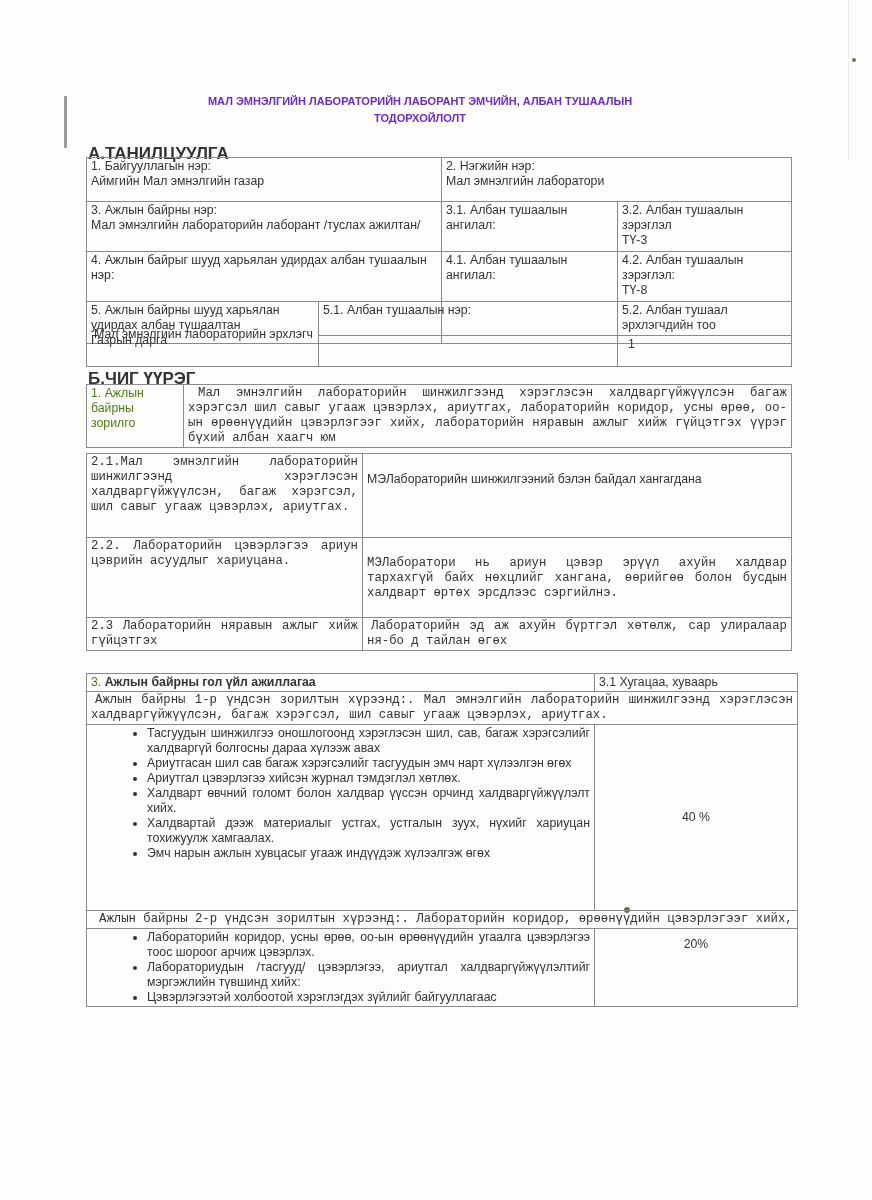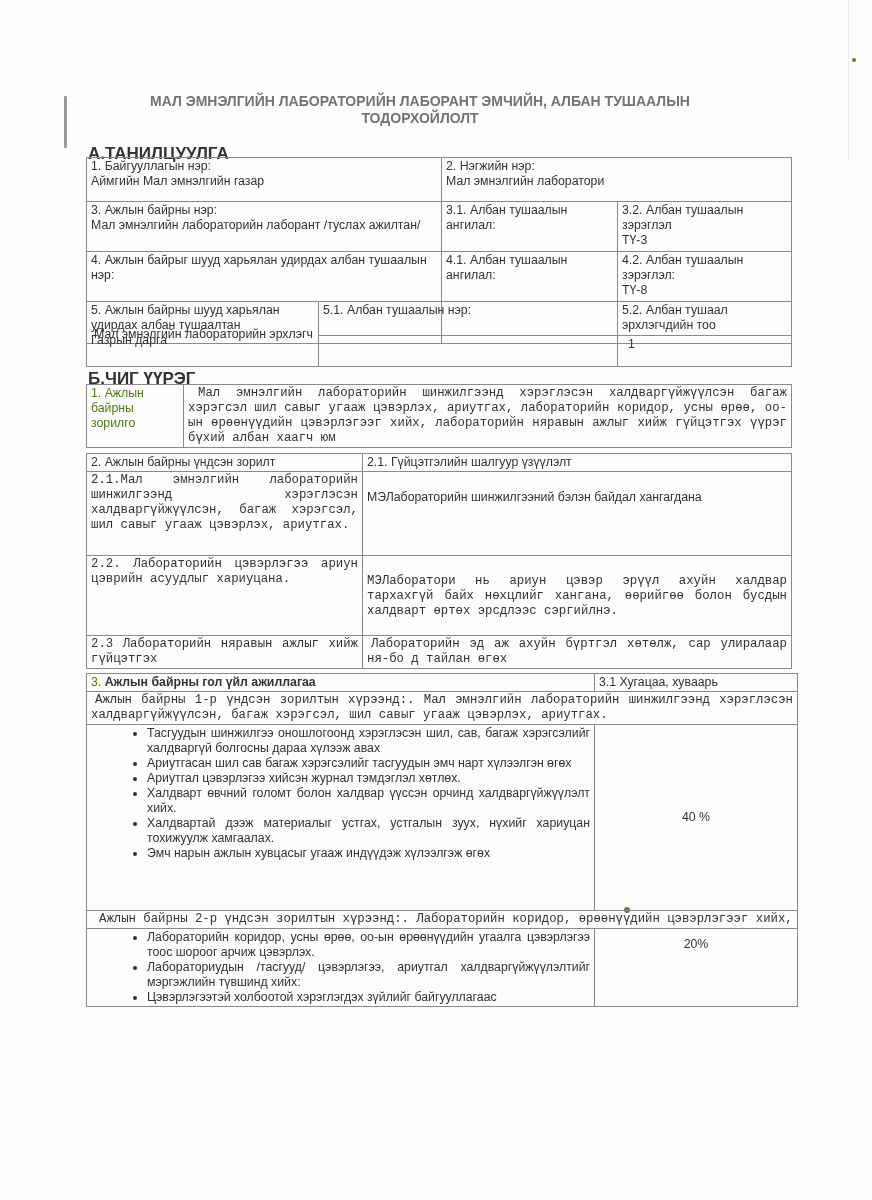--- a/index.html
+++ b/index.html
@@ -2,21 +2,21 @@
 <html><head>
 <meta charset="utf-8">
 <style>
   html, body { margin:0; padding:0; }
   body { width:872px; height:1200px; background:#fdfdfd; position:relative; overflow:hidden;
          font-family:"Liberation Sans", sans-serif; color:#2b2b2b; }
   .scan-mark { position:absolute; left:64px; top:96px; width:3px; height:52px; background:#9a9a9a; border-radius:1px; }
   .edge-line { position:absolute; left:848px; top:0; width:1px; height:160px; background:#ececec; }
   .dot { position:absolute; border-radius:50%; background:#7a6a55; }
   .title { position:absolute; left:100px; top:93px; width:640px; text-align:center; font-weight:bold;
-           font-size:14px; line-height:17px; color:#737373; }
+           font-size:11px; line-height:17px; color:#6d28d9; }
   .section-head { position:absolute; left:88px; font-weight:bold; font-size:17px; color:#333; }
   table { border-collapse:collapse; position:absolute; font-size:12.3px; line-height:15px; color:#333; table-layout:fixed; }
   td { border:1px solid #8a8a8a; padding:1px 4px; vertical-align:top; }
   .light { color:#4d7c0f; }
   .just { text-align:justify;font-family:Liberation Mono, monospace; }
   .center { text-align:center; vertical-align:middle; }
   ul { margin:0; padding-left:56px; }
   ul li { margin:0; padding:0; text-align:justify; }
   .bold { font-weight:bold;margin-top:28px; }
 </style>
@@ -114,24 +114,20 @@
   </tr>
 </tbody>
   </table>
 
 <table style="left:86px; top:453px; width:705px;">
   <colgroup>
       <col style="width:276px">
       <col style="width:429px">
     </colgroup>
   <tbody>
-      <tr>
-    <td>2. Ажлын байрны үндсэн зорилт</td>
-    <td>2.1. Гүйцэтгэлийн шалгуур үзүүлэлт</td>
-  </tr>
   <tr style="height:84px;">
     <td class="just">2.1.Мал эмнэлгийн лабораторийн шинжилгээнд хэрэглэсэн халдваргүйжүүлсэн, багаж хэрэгсэл, шил савыг угааж цэвэрлэх, ариутгах.</td>
     <td style="vertical-align:top;padding-top:18px;">МЭЛабораторийн шинжилгээний бэлэн байдал хангагдана</td>
   </tr>
   <tr style="height:80px;">
     <td class="just">2.2. Лабораторийн цэвэрлэгээ ариун цэврийн асуудлыг хариуцана.</td>
     <td class="just" style="padding-top:18px;">МЭЛаборатори нь ариун цэвэр эрүүл ахуйн халдвар тархахгүй байх нөхцлийг хангана, өөрийгөө болон бусдын халдварт өртөх эрсдлээс сэргийлнэ.</td>
   </tr>
   <tr>
     <td class="just">2.3 Лабораторийн няравын ажлыг хийж гүйцэтгэх</td>

